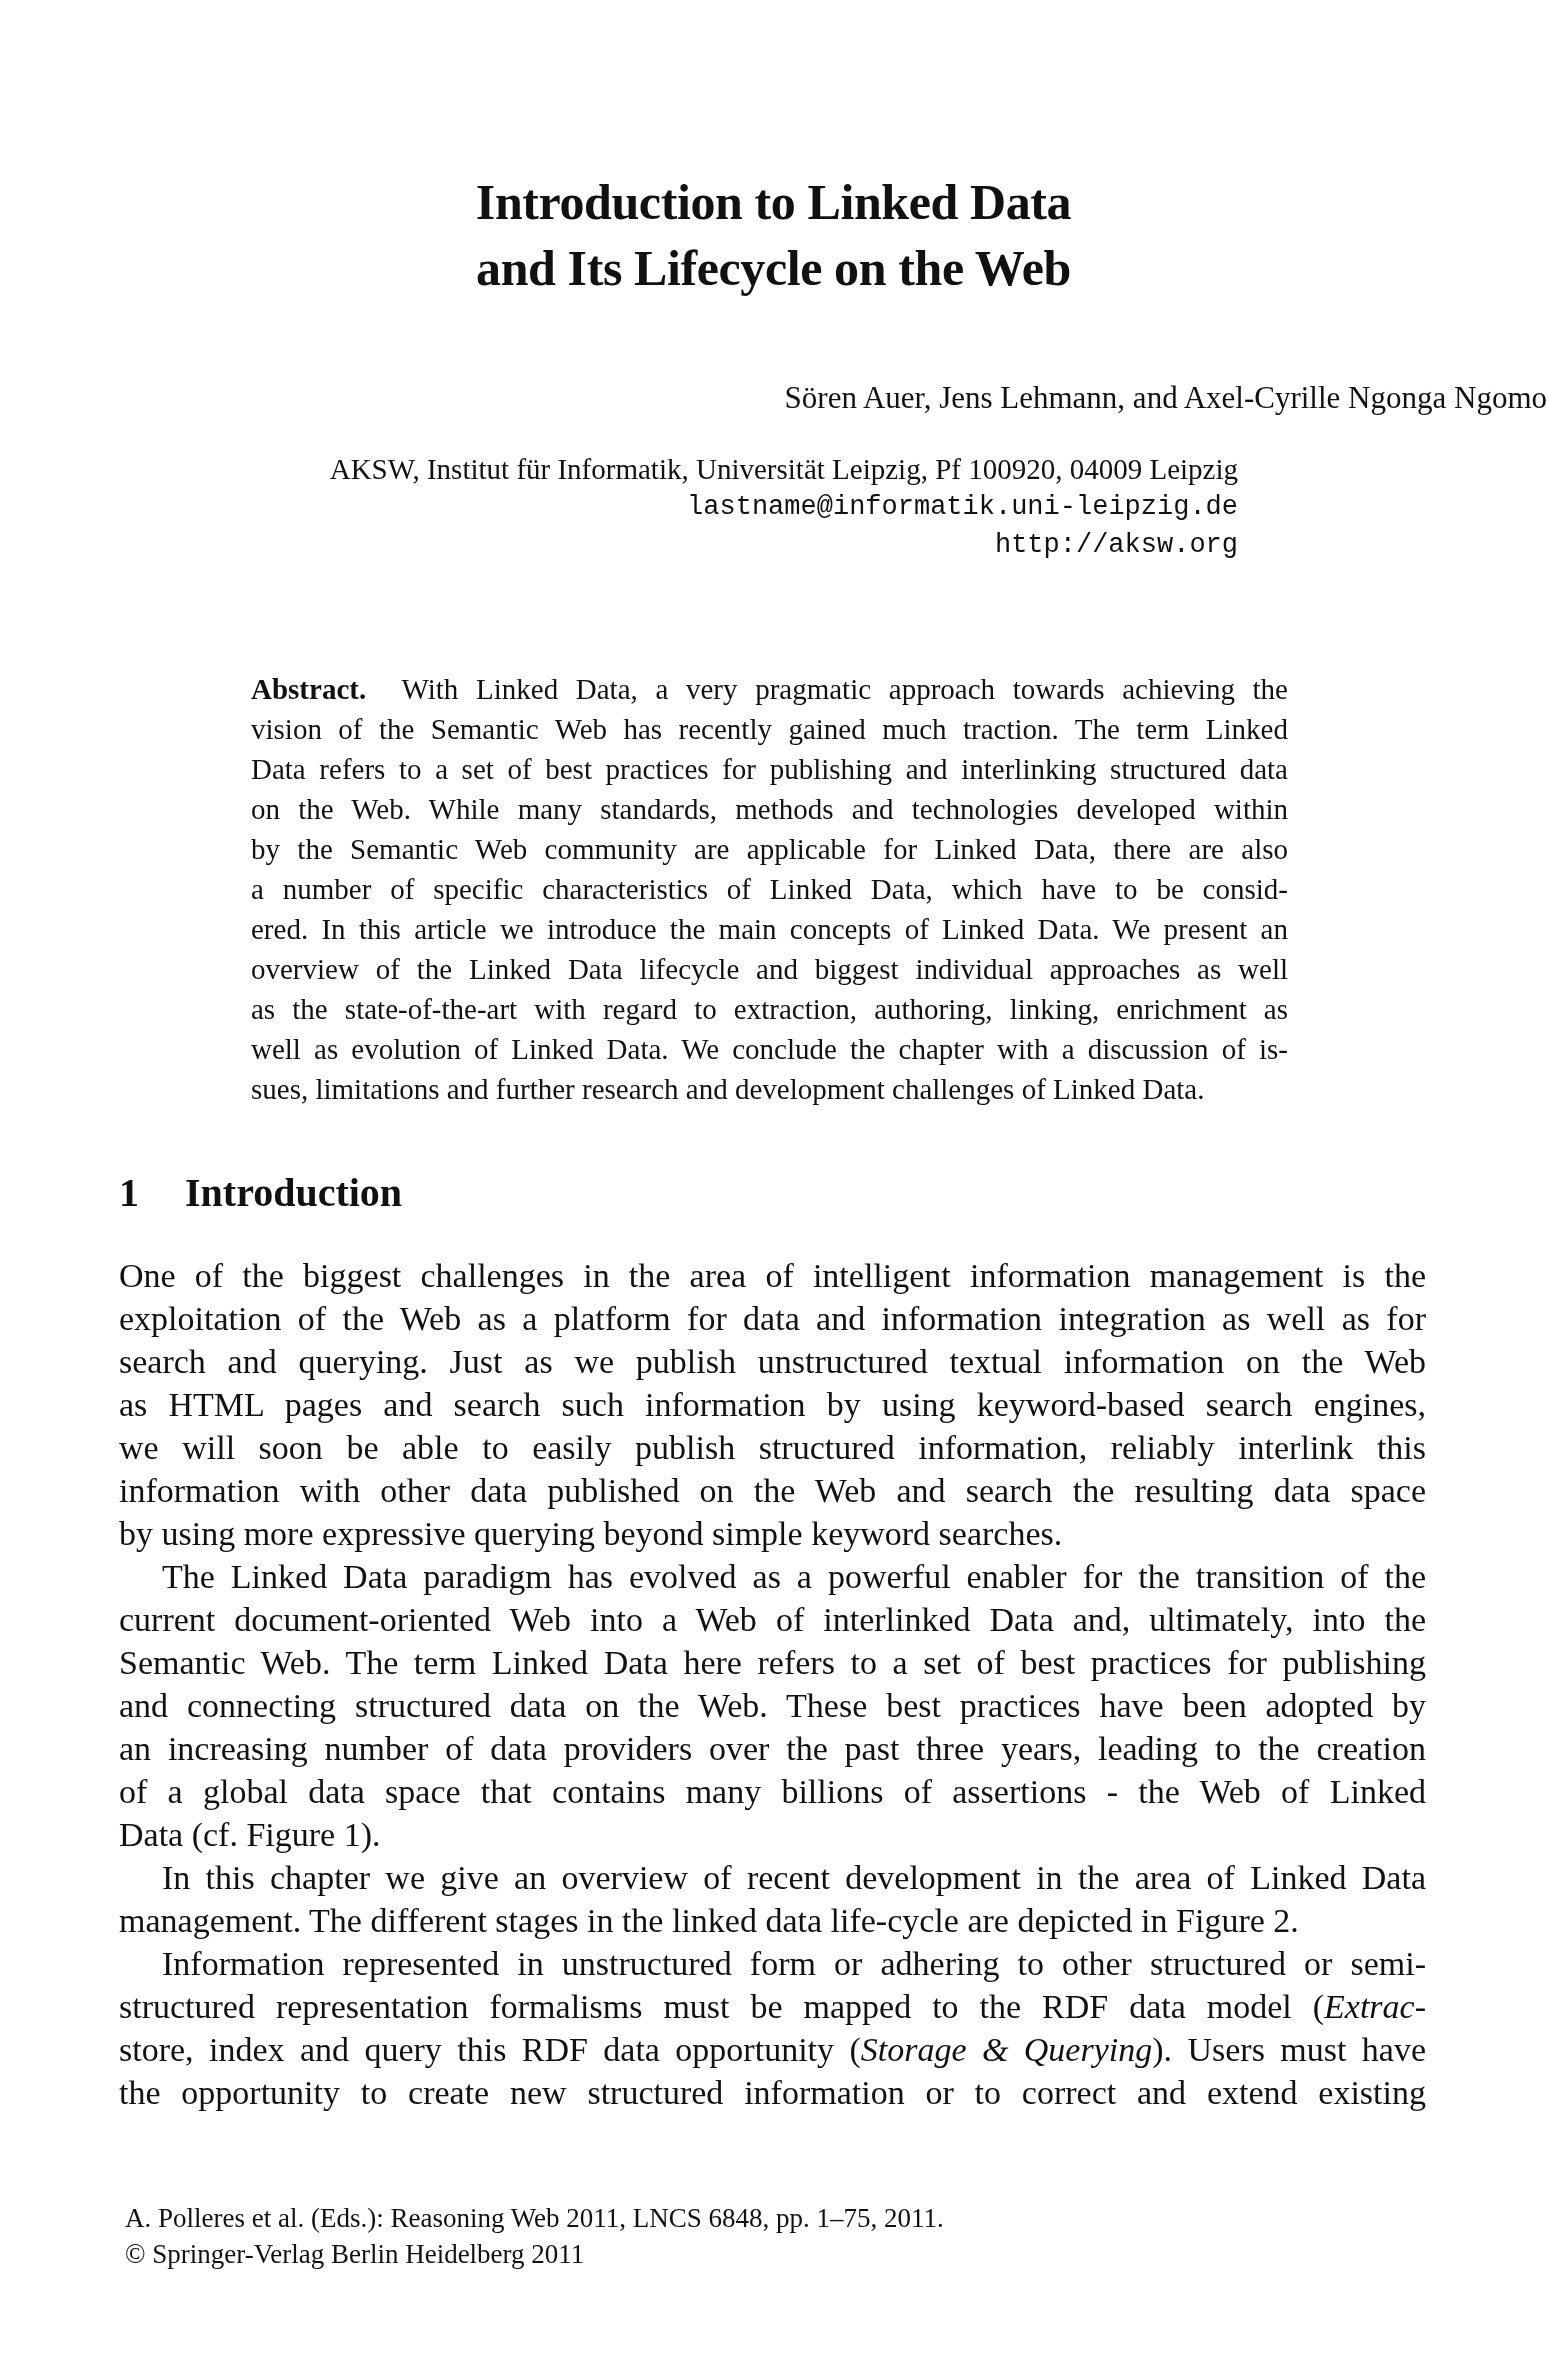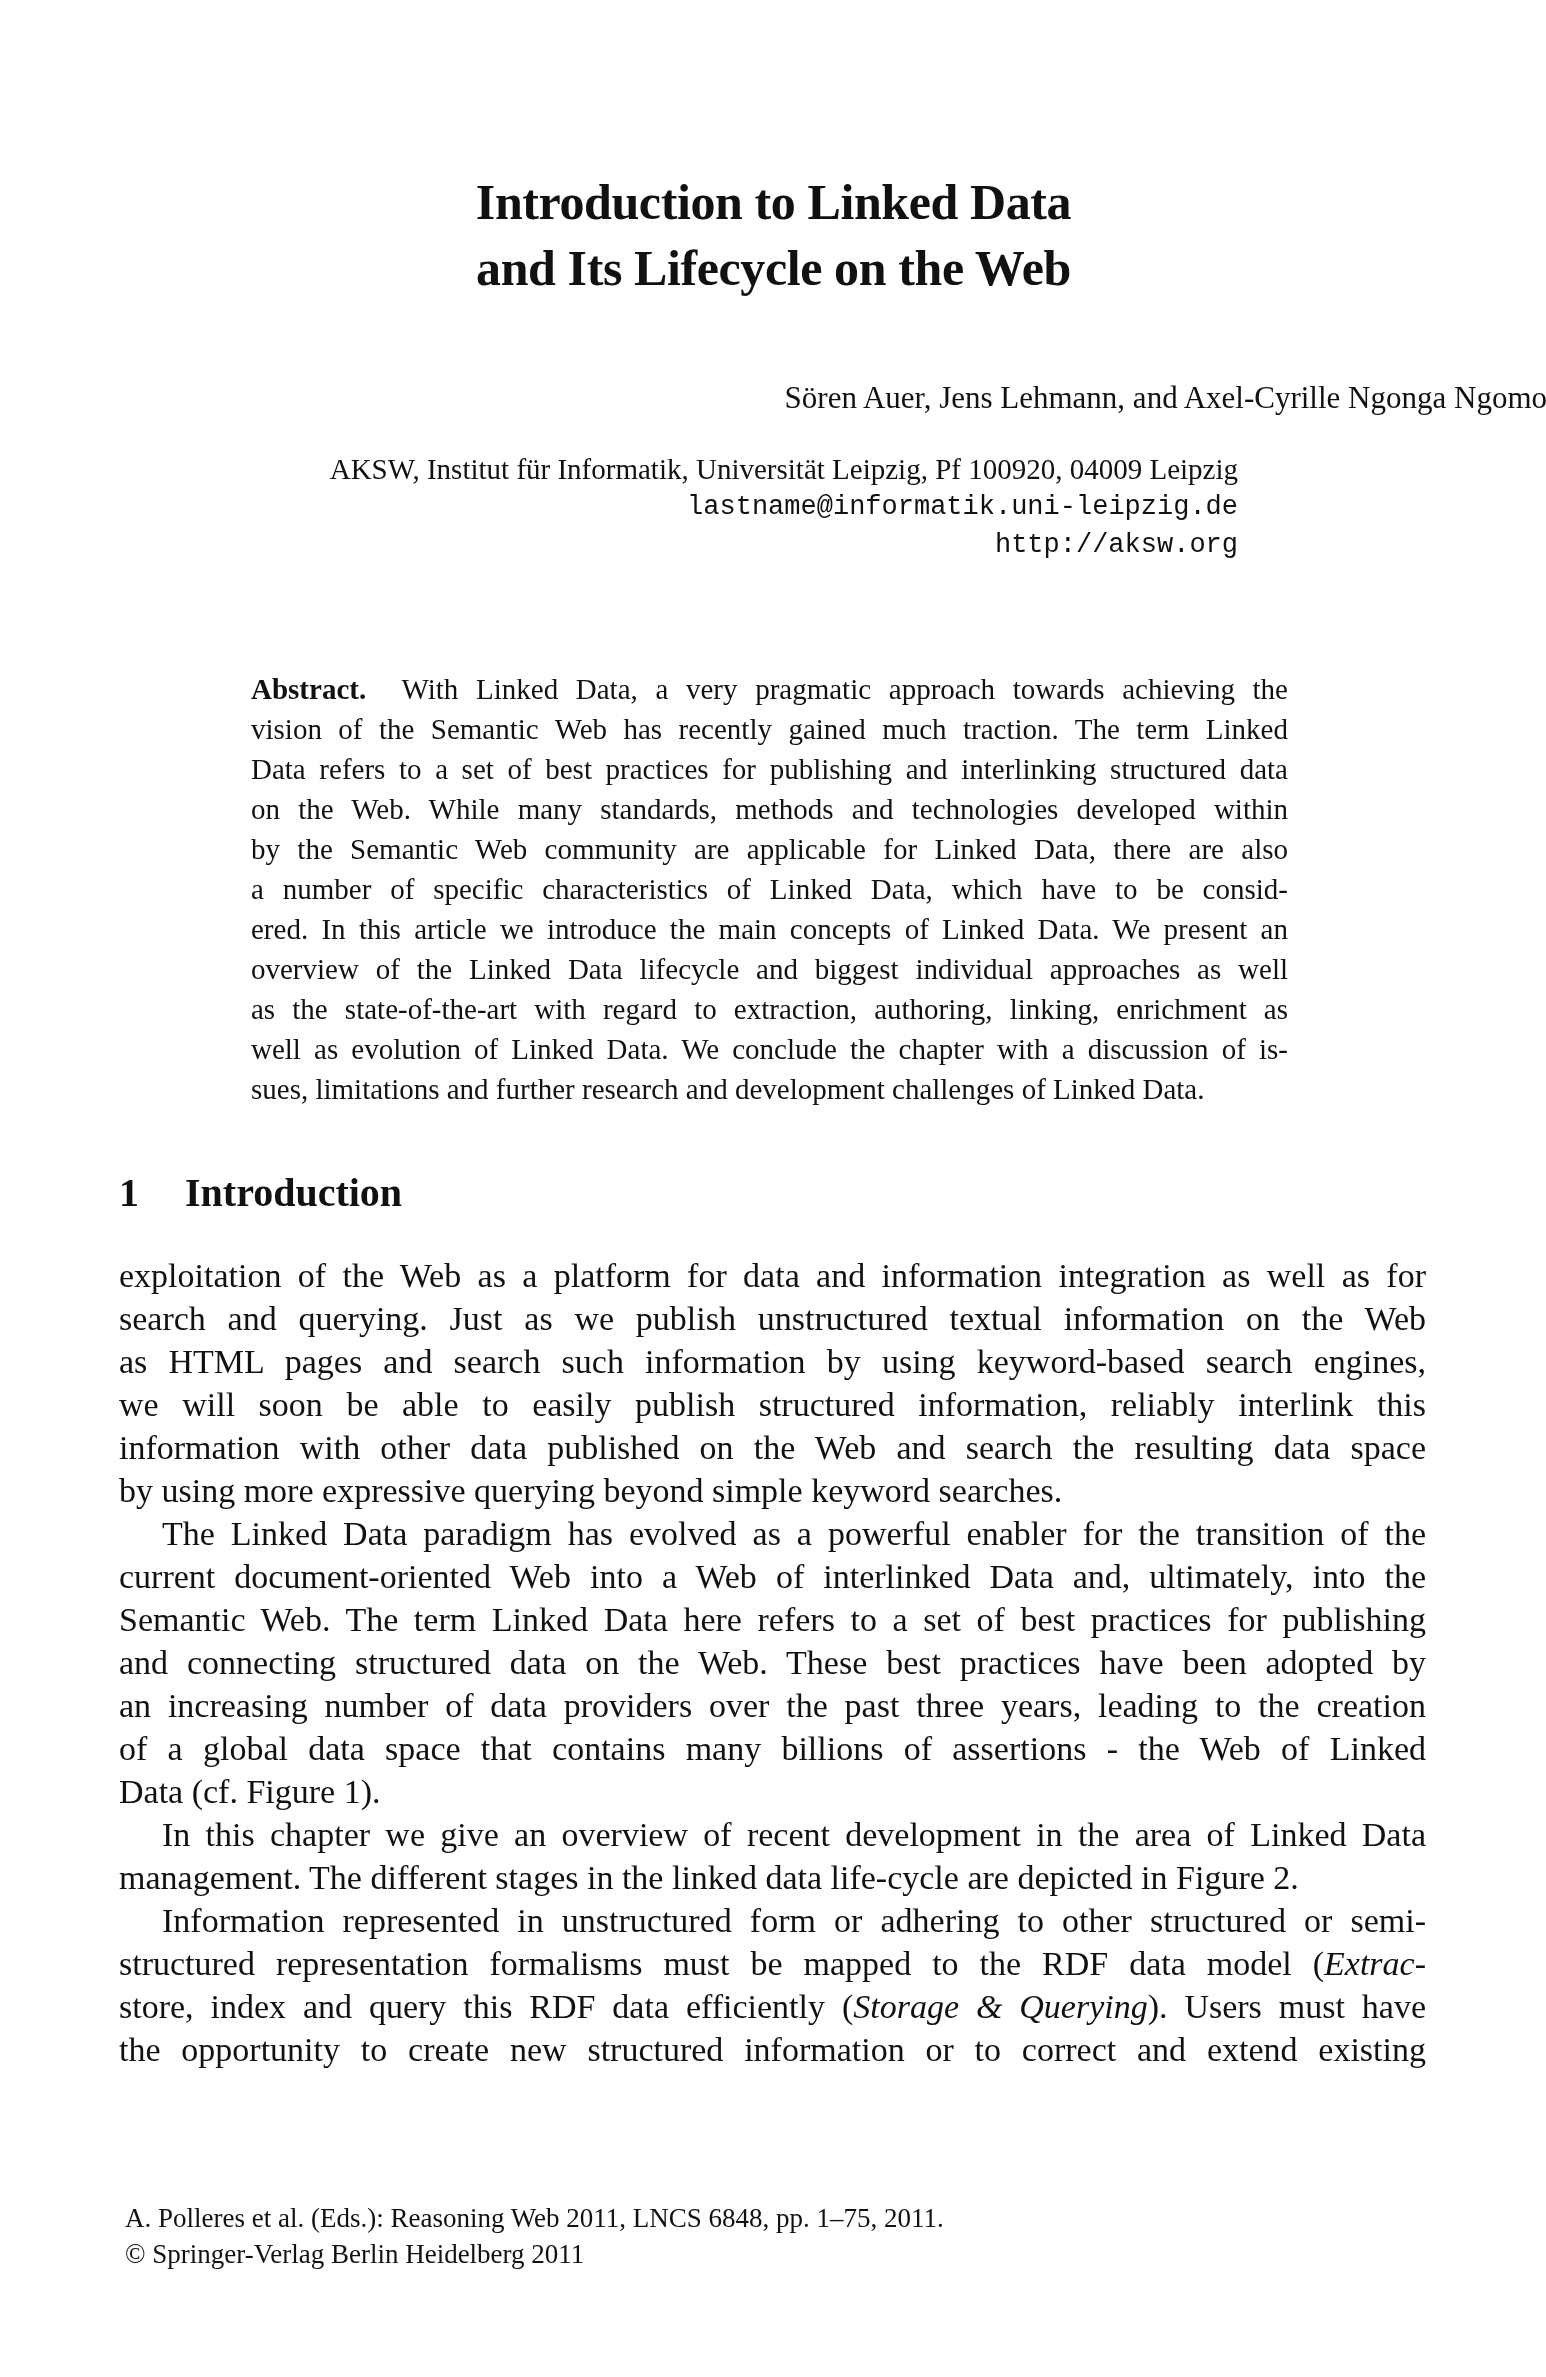--- a/index.html
+++ b/index.html
@@ -72,38 +72,39 @@
   <span class="line">as the state-of-the-art with regard to extraction, authoring, linking, enrichment as</span>
   <span class="line">well as evolution of Linked Data. We conclude the chapter with a discussion of is-</span>
   <span class="line last">sues, limitations and further research and development challenges of Linked Data.</span>
 </div>
 
 <div class="section-heading">
   <span class="num">1</span><span>Introduction</span>
 </div>
 
 <div class="body">
+  <span class="line">One of the biggest challenges in the area of intelligent information management is the</span>
   <span class="line">exploitation of the Web as a platform for data and information integration as well as for</span>
   <span class="line">search and querying. Just as we publish unstructured textual information on the Web</span>
   <span class="line">as HTML pages and search such information by using keyword-based search engines,</span>
   <span class="line">we will soon be able to easily publish structured information, reliably interlink this</span>
   <span class="line">information with other data published on the Web and search the resulting data space</span>
   <span class="line last">by using more expressive querying beyond simple keyword searches.</span>
   <span class="line indent">The Linked Data paradigm has evolved as a powerful enabler for the transition of the</span>
   <span class="line">current document-oriented Web into a Web of interlinked Data and, ultimately, into the</span>
   <span class="line">Semantic Web. The term Linked Data here refers to a set of best practices for publishing</span>
   <span class="line">and connecting structured data on the Web. These best practices have been adopted by</span>
   <span class="line">an increasing number of data providers over the past three years, leading to the creation</span>
   <span class="line">of a global data space that contains many billions of assertions - the Web of Linked</span>
   <span class="line last">Data (cf. Figure 1).</span>
   <span class="line indent">In this chapter we give an overview of recent development in the area of Linked Data</span>
   <span class="line last">management. The different stages in the linked data life-cycle are depicted in Figure 2.</span>
   <span class="line indent">Information represented in unstructured form or adhering to other structured or semi-</span>
   <span class="line"><span>structured representation formalisms must be mapped to the RDF data model (</span><i>Extrac-</i></span>
-  <span class="line"><span>store, index and query this RDF data efficiently (</span><i>Storage &amp; Querying</i><span>). Users must have</span></span>
+  <span class="line"><span>store, index and query this RDF data opportunity (</span><i>Storage &amp; Querying</i><span>). Users must have</span></span>
   <span class="line">the opportunity to create new structured information or to correct and extend existing</span>
 </div>
 
 <div class="footer">
   <div>A. Polleres et al. (Eds.): Reasoning Web 2011, LNCS 6848, pp. 1–75, 2011.</div>
   <div>© Springer-Verlag Berlin Heidelberg 2011</div>
 </div>
 
 
 </body></html>

